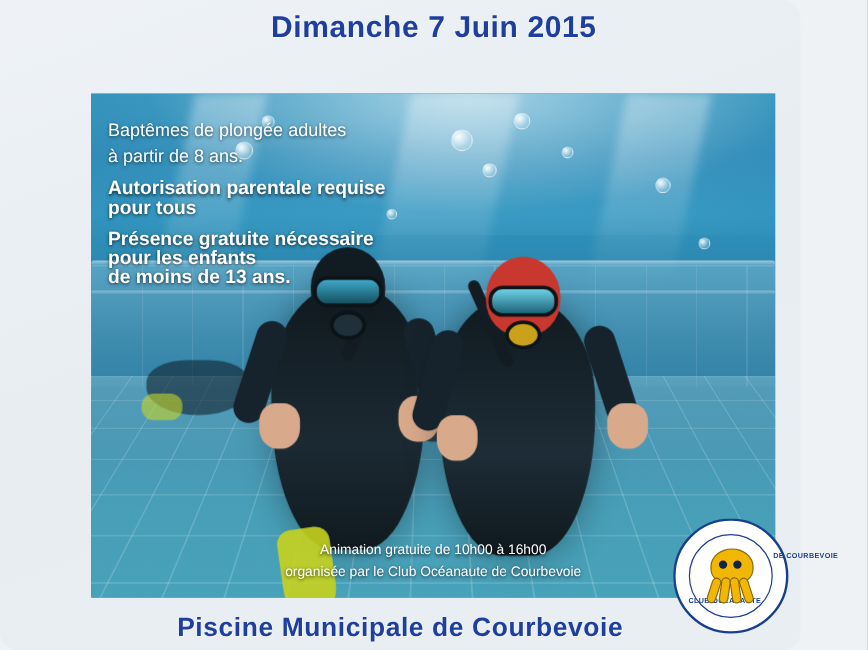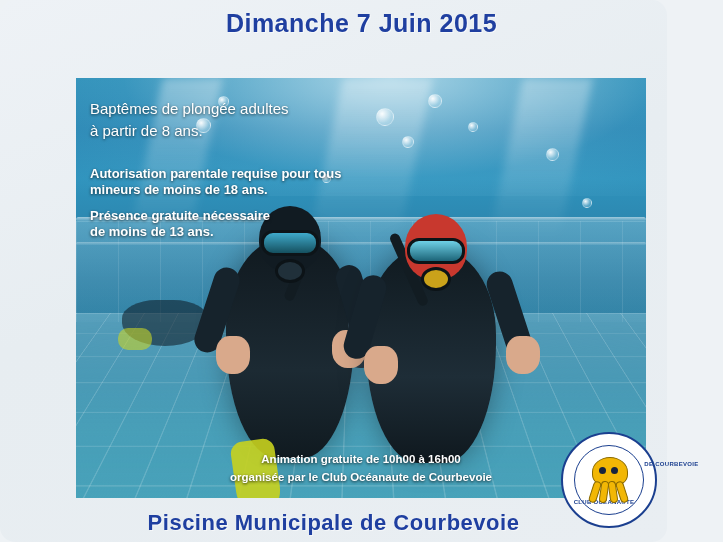--- a/index.html
+++ b/index.html
@@ -235,25 +235,24 @@
     font-size: 15px;
     line-height: 22px;
     text-shadow: 0 1px 3px rgba(0,0,0,0.65);
   }
   .cap-kids-sub {
     position: absolute;
     left: 14px;
     top: 72px;
     width: 252px;
     color: #ffffff;
-    font-size: 13px;
+    font-size: 16px;
     font-weight: bold;
     line-height: 16px;
     text-shadow: 0 1px 3px rgba(0,0,0,0.7);
-    margin-top: 16px;
   }
   .cap-kids-sub .blk { margin-bottom: 10px; }
   .cap-adults {
     position: absolute;
     right: 16px;
     top: 22px;
     width: 250px;
     text-align: left;
     color: #ffffff;
     font-size: 14px;
@@ -261,21 +260,21 @@
     text-shadow: 0 1px 3px rgba(0,0,0,0.65);
   }
   .cap-bottom {
     position: absolute;
     left: 0;
     right: 0;
     bottom: 12px;
     text-align: center;
     color: #ffffff;
     font-size: 11.5px;
-    font-weight: bold;
+    font-weight: normal;
     line-height: 18px;
     text-shadow: 0 1px 3px rgba(0,0,0,0.75);
   }
 
   
   .footer-title {
     position: absolute;
     left: 0;
     right: 0;
     bottom: 6px;
@@ -413,24 +412,24 @@
     <div class="bubble" style="left:506px;top:120px;width:8px;height:8px;"></div>
 
     <div class="cap-kids-title">
       <div>Baptêmes de plongée adultes</div>
       <div>à partir de 8 ans.</div>
     </div>
 
     <div class="cap-kids-sub">
       <div class="blk">
         <div>Autorisation parentale requise pour tous</div>
-        <div>mineurs de moins de 18 ans.</div>
       </div>
       <div class="blk">
         <div>Présence gratuite nécessaire</div>
+        <div>pour les enfants</div>
         <div>de moins de 13 ans.</div>
       </div>
     </div>
 
 
     <div class="cap-bottom">
       <div>Animation gratuite de 10h00 à 16h00</div>
       <div>organisée par le Club Océanaute de Courbevoie</div>
     </div>
   </div>

